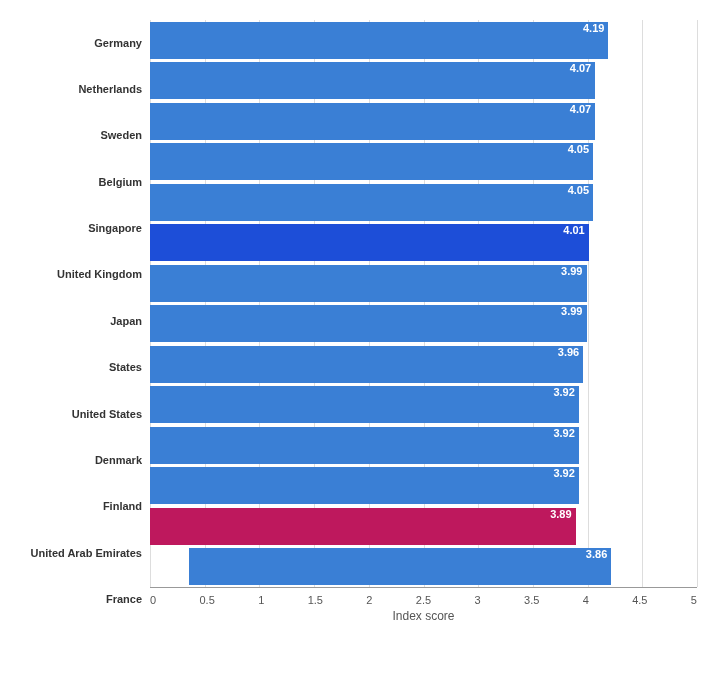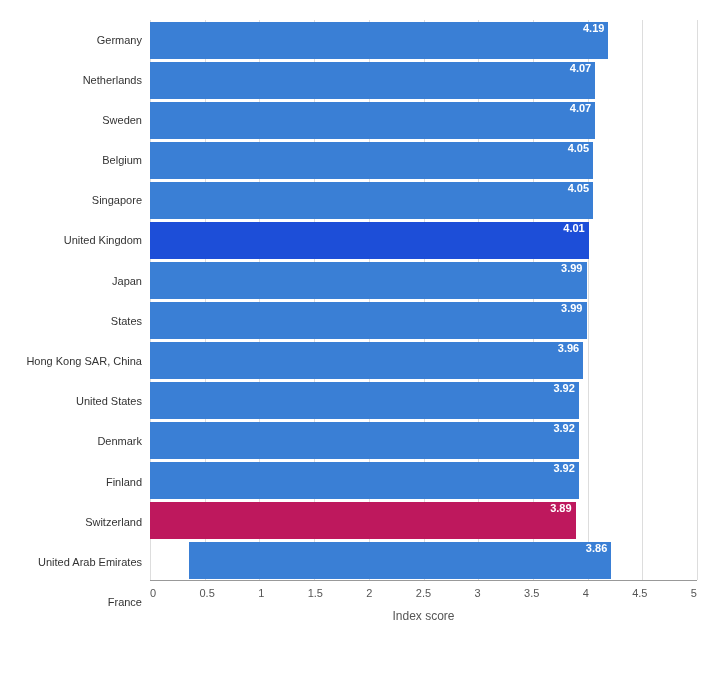--- a/index.html
+++ b/index.html
@@ -28,20 +28,21 @@
       position: relative;
     }
     .y-labels {
       display: flex;
       flex-direction: column;
       justify-content: space-around;
       width: 140px;
       flex-shrink: 0;
       padding-right: 8px;
       align-items: flex-end;
+      font-weight: bold;
     }
     .y-label {
       font-size: 11px;
       color: #333;
       line-height: 1.2;
       text-align: right;
       height: 36px;
       display: flex;
       align-items: center;
       justify-content: flex-end;
@@ -105,42 +106,40 @@
     }
     .x-tick {
       font-size: 11px;
       color: #555;
       text-align: center;
     }
     .x-axis-label {
       text-align: center;
       font-size: 12px;
       color: #555;
-      margin-top: 10px;
+      margin-top: 3px;
     }
   </style>
 </head>
 <body>
 
 <div class="chart-container">
   <div class="chart-area">
     <div class="y-labels" id="y-labels">
         <div class="y-label">Germany</div>
         <div class="y-label">Netherlands</div>
         <div class="y-label">Sweden</div>
         <div class="y-label">Belgium</div>
         <div class="y-label">Singapore</div>
         <div class="y-label">United Kingdom</div>
         <div class="y-label">Japan</div>
         <div class="y-label">States</div>
-        <div class="y-label">Hong Kong SAR, China</div>
         <div class="y-label">United States</div>
         <div class="y-label">Denmark</div>
         <div class="y-label">Finland</div>
-        <div class="y-label">Switzerland</div>
         <div class="y-label">United Arab Emirates</div>
         <div class="y-label">France</div>
       </div>
     <div class="bars-and-x">
       <div class="bars-section">
         <div class="grid-lines" id="grid-lines">
             <div class="grid-line" style="left: 0%;"></div>
             <div class="grid-line" style="left: 10%;"></div>
             <div class="grid-line" style="left: 20%;"></div>
             <div class="grid-line" style="left: 30%;"></div>

